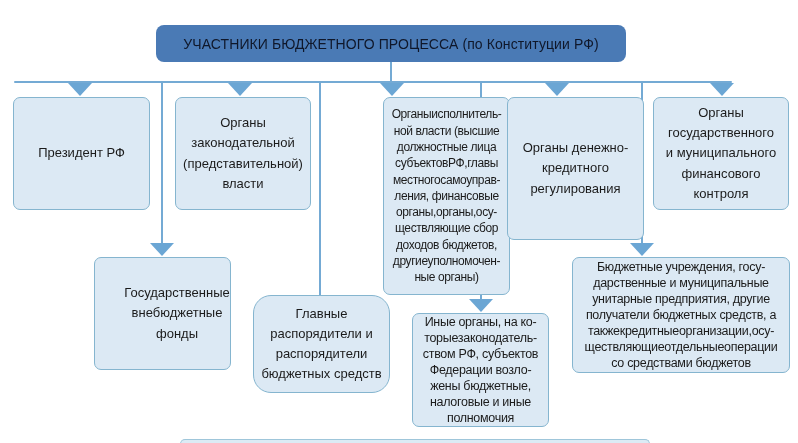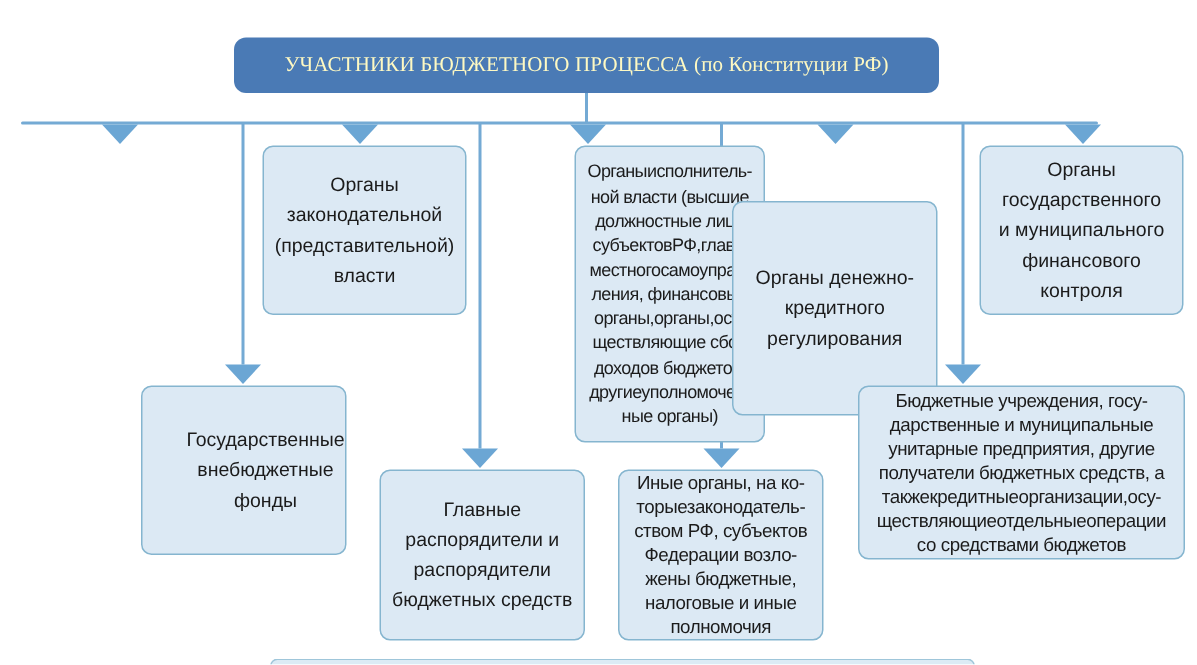--- a/index.html
+++ b/index.html
@@ -3,38 +3,38 @@
 <meta charset="utf-8">
 <style>
   html,body{margin:0;padding:0;background:#ffffff;}
   .canvas{
     position:relative;width:798px;height:443px;background:#ffffff;overflow:hidden;
     font-family:"Liberation Sans","DejaVu Sans",sans-serif;color:#1b1b1b;
   }
   .header{
     position:absolute;left:156px;top:25px;width:470px;height:37px;
     background:#4a7ab5;border-radius:8px;display:flex;align-items:center;justify-content:center;
-    color:#fef9c3;font-size:14px;letter-spacing:.1px;font-family:Liberation Serif, serif;
+    color:#0f172a;font-size:14px;letter-spacing:.1px;
   }
   .node{
     position:absolute;background:#dce9f4;border:1.5px solid #85b5cf;border-radius:7px;
     box-sizing:border-box;display:flex;align-items:center;justify-content:center;
     text-align:center;white-space:pre-line;padding:2px 3px;
   }
   .roomy{font-size:13px;line-height:1.6;}
   .mid{font-size:13px;line-height:1.55;}
   .dense{font-size:12px;line-height:1.36;letter-spacing:-0.4px;margin-left:48px;}
   .dense2{font-size:12.5px;line-height:1.28;letter-spacing:-0.3px;}
   .b1{left:13px;top:97px;width:137px;height:113px;}
   .b2{left:175px;top:97px;width:136px;height:113px;}
   .b3{left:335px;top:97px;width:127px;height:198px;}
-  .b4{left:488px;top:97px;width:137px;height:143px;margin-top:37px;}
+  .b4{left:507px;top:97px;width:137px;height:143px;}
   .b5{left:653px;top:97px;width:136px;height:113px;}
   .g1{left:94px;top:257px;width:137px;height:113px;padding-left:32px;}
-  .g2{left:253px;top:313px;width:137px;height:114px;}
+  .g2{left:253px;top:295px;width:137px;height:98px;border-radius:18px;}
   .g3{left:412px;top:313px;width:137px;height:114px;}
   .g4{left:572px;top:257px;width:218px;height:116px;}
   .line{position:absolute;background:#74aad4;}
   .hline{left:14px;top:81px;width:718px;height:2px;border-radius:1px;}
   .stem{left:390px;top:62px;width:2px;height:20px;}
   .vA{left:161px;top:82px;width:2px;height:161px;}
   .vB{left:319px;top:82px;width:2px;height:217px;}
   .vC{left:480px;top:82px;width:2px;height:217px;}
   .vD{left:641px;top:82px;width:2px;height:161px;}
   .arrow{
@@ -68,20 +68,21 @@
   <div class="arrow a3"></div>
   <div class="arrow a4"></div>
   <div class="arrow a5"></div>
   <div class="arrow aA"></div>
   <div class="arrow aB"></div>
   <div class="arrow aC"></div>
   <div class="arrow aD"></div>
 
   <div class="header">УЧАСТНИКИ БЮДЖЕТНОГО ПРОЦЕССА (по Конституции РФ)</div>
 
+  <div class="node b1 roomy">Президент РФ</div>
   <div class="node b2 mid">Органы
 законодательной
 (представительной)
 власти</div>
   <div class="node b3 dense">Органыисполнитель-
 ной власти (высшие
 должностные лица
 субъектовРФ,главы
 местногосамоуправ-
 ления, финансовые

